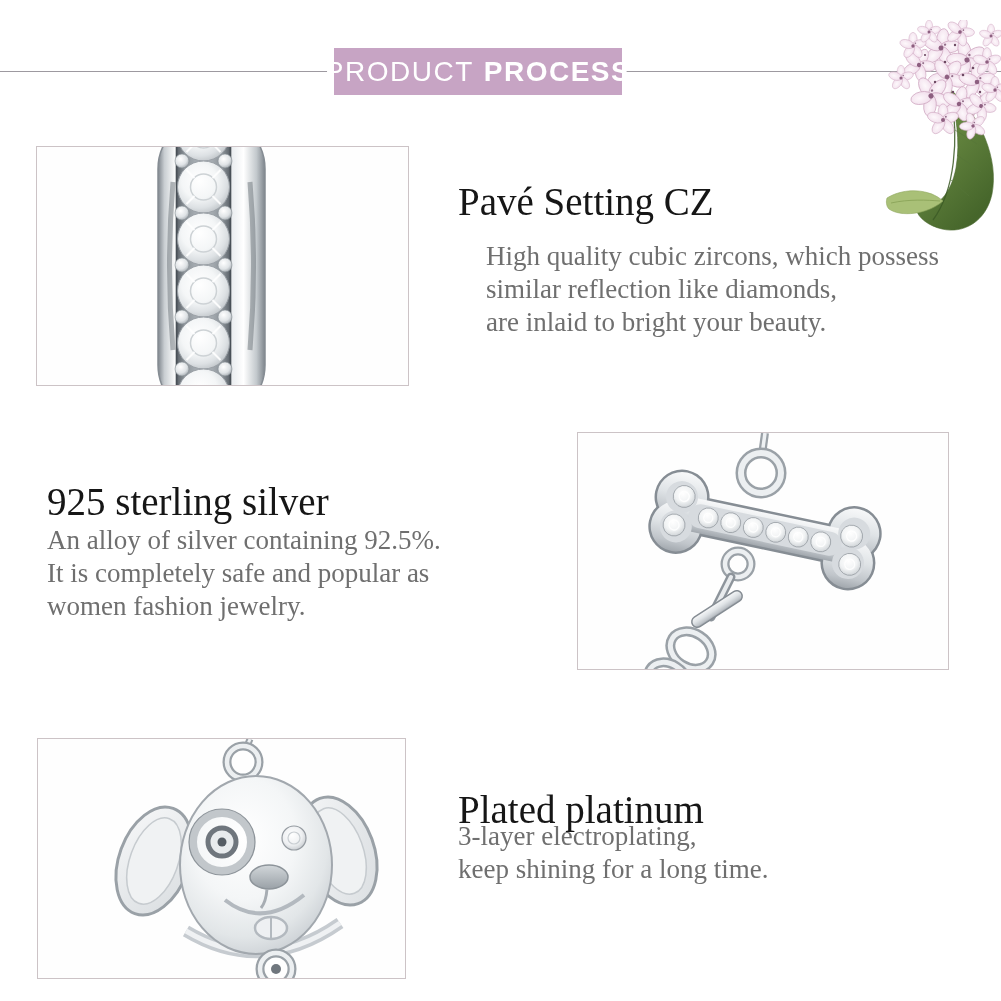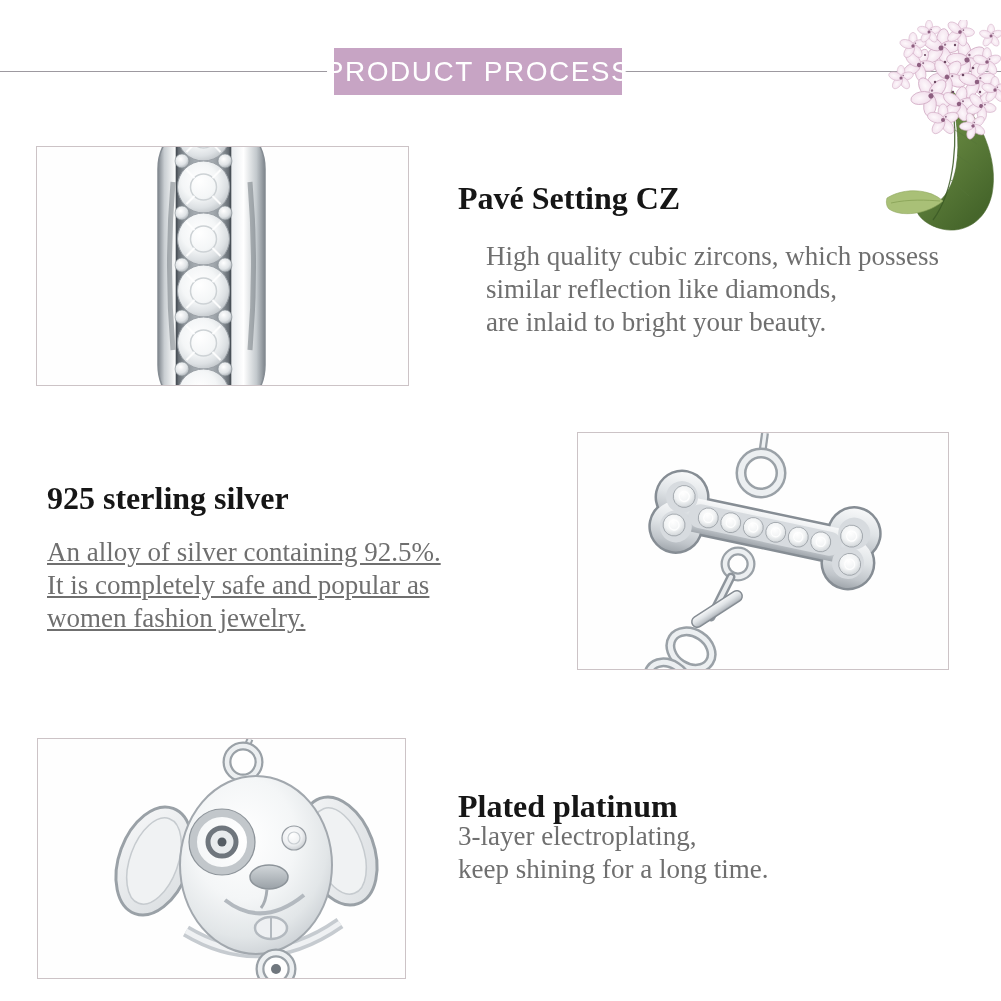--- a/index.html
+++ b/index.html
@@ -6,38 +6,38 @@
   body{width:1001px;height:1001px;position:relative;overflow:hidden;
        font-family:"Liberation Serif", serif;}
   .abs{position:absolute;}
 
   
   .divider{left:0;top:71px;width:1001px;height:1px;background:var(--divider,#9d99a0);z-index:1;}
   .banner{left:334px;top:48px;width:288px;height:47px;background:var(--banner-bg,#c7a4c4);
           z-index:2;display:flex;align-items:center;justify-content:center;
           font-family:"Liberation Sans", sans-serif;color:#fff;font-size:28px;letter-spacing:1.5px;}
   .banner .t1{font-weight:400;margin-right:10px;}
-  .banner .t2{font-weight:400;}
+  .banner .t2{font-weight:700;}
 
   .flower{left:885px;top:20px;width:116px;height:215px;z-index:3;}
 
   
   .frame{border:1px solid var(--image-border,#ccc3c6);background:#fefefe;overflow:hidden;z-index:2;}
   .frame svg{display:block;}
   #img1{left:36px;top:146px;width:371px;height:238px;}
   #img2{left:577px;top:432px;width:370px;height:236px;}
   #img3{left:37px;top:738px;width:367px;height:239px;}
 
   
-  .heading{font-size:32px;color:var(--heading,#161616);white-space:nowrap;line-height:1.1;font-weight:bold;}
+  .heading{font-size:39px;color:var(--heading,#161616);white-space:nowrap;line-height:1.1;}
   .bodytext{font-size:27px;line-height:33px;color:var(--body,#6f6f6f);white-space:nowrap;}
   #h1{left:458px;top:181px;}
   #b1{left:458px;top:240px;margin-left:28px;}
   #h2{left:47px;top:481px;}
-  #b2{left:47px;top:536px;text-decoration:underline;}
+  #b2{left:47px;top:524px;}
   #h3{left:458px;top:789px;}
   #b3{left:458px;top:820px;}
 </style>
 </head>
 <body>
 
 <div class="abs divider"></div>
 
 <div class="abs banner">
   <span class="t1">PRODUCT</span>

